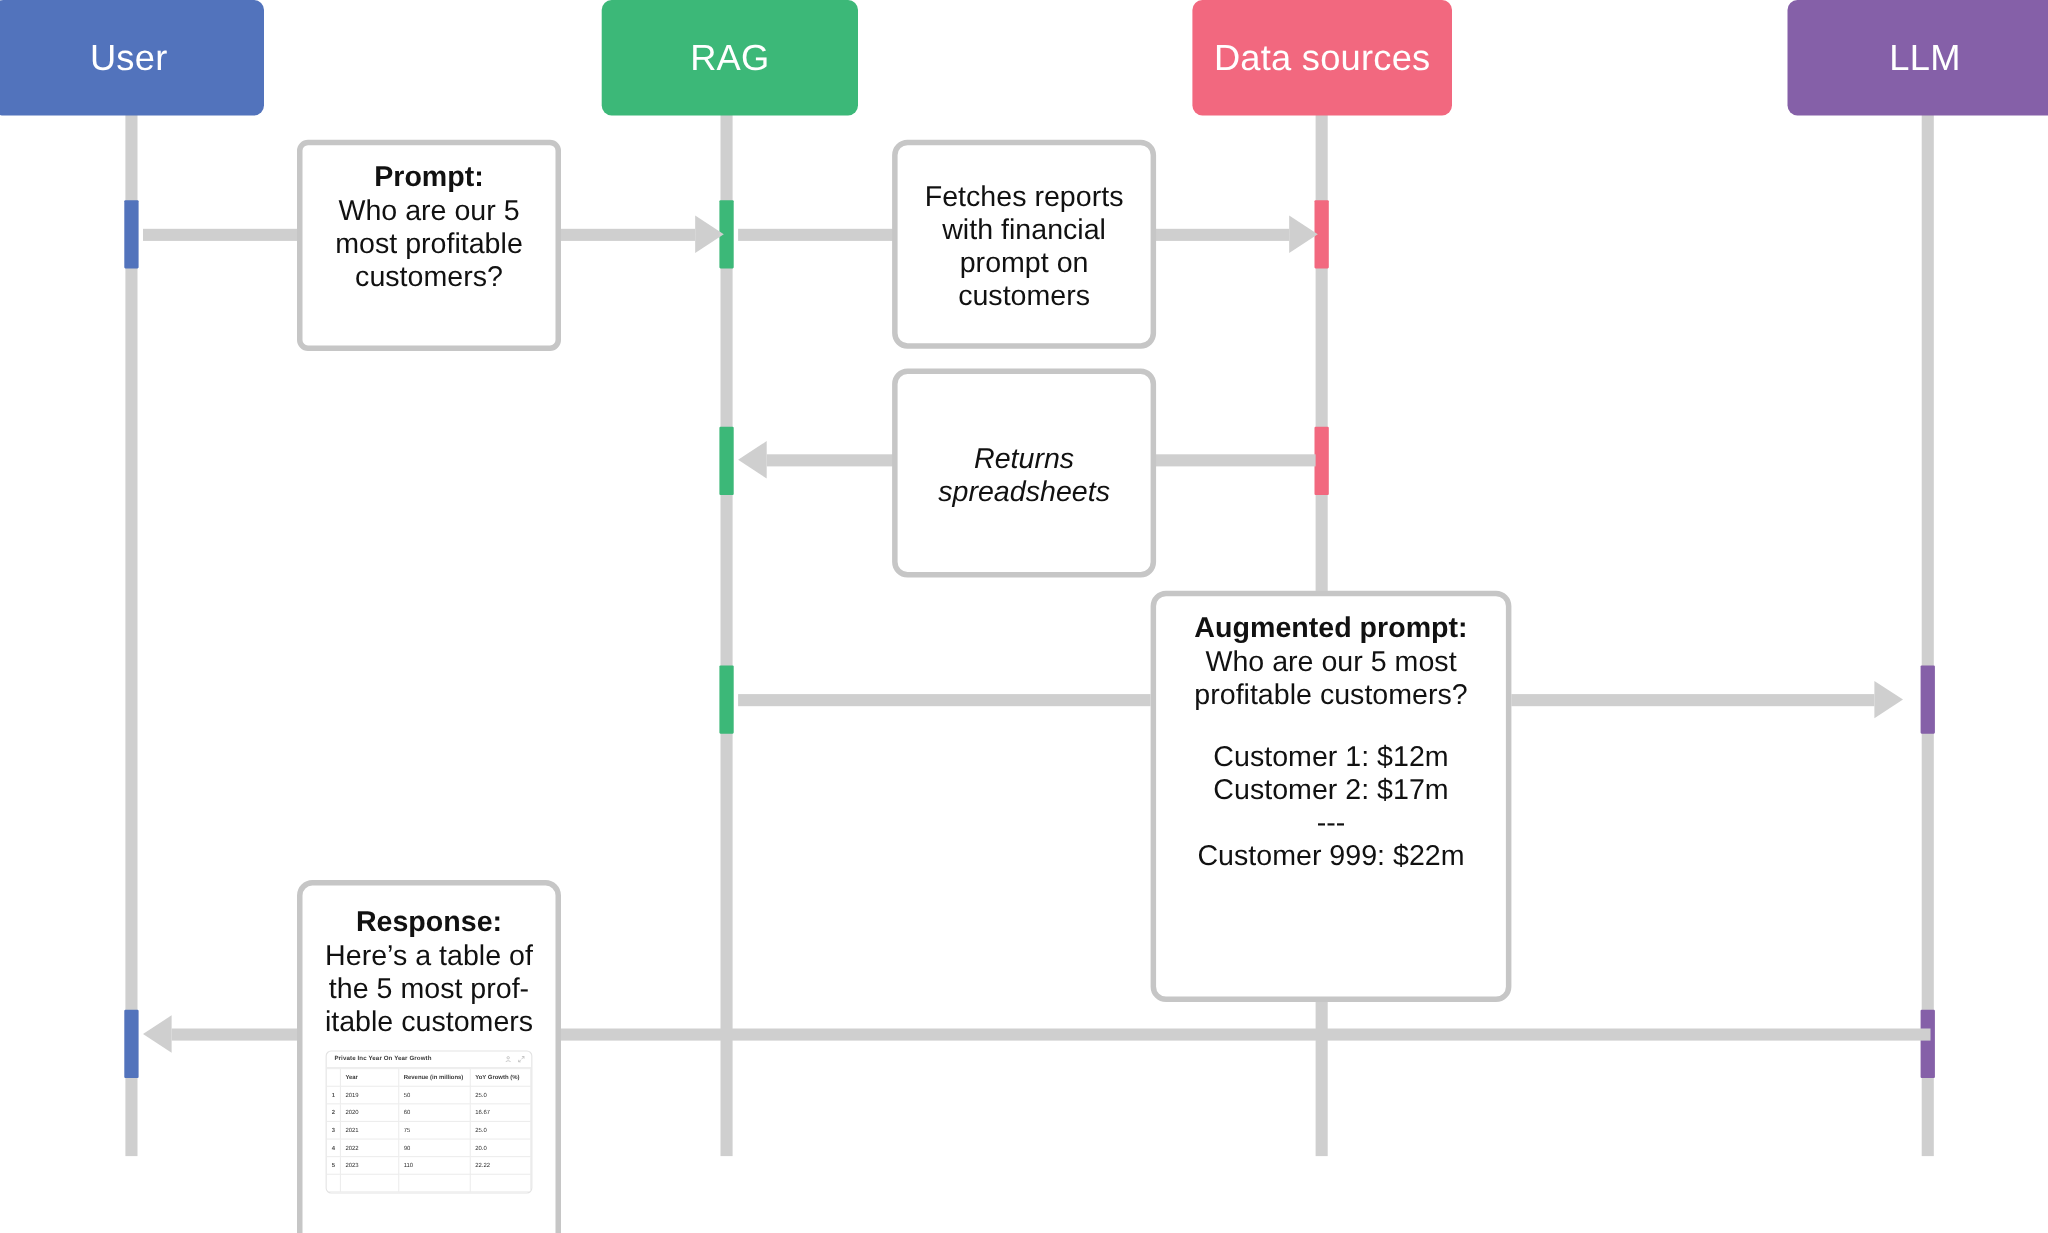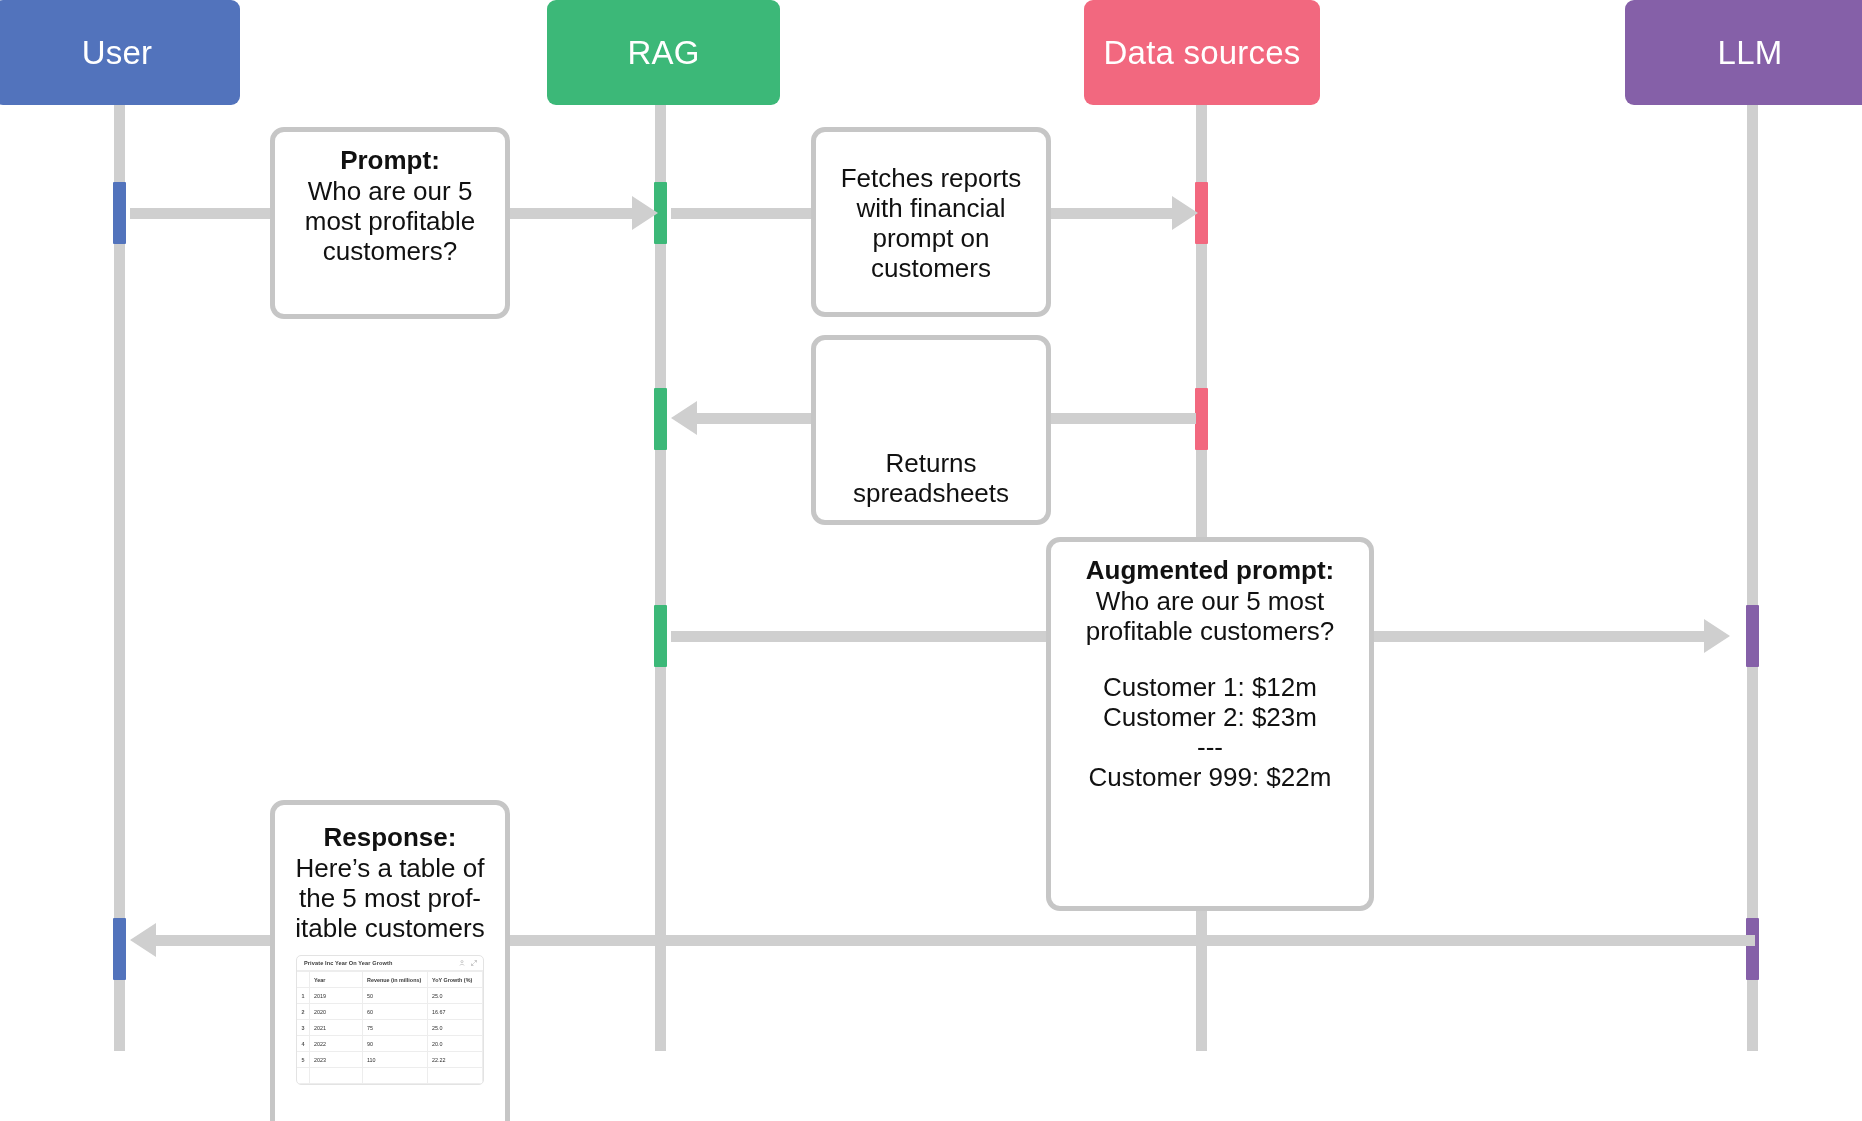--- a/index.html
+++ b/index.html
@@ -85,51 +85,51 @@
     <span>Data sources</span>
   </div>
   <div class="participant" style="left:1625px;width:250px;background:#8560a8;">
     <span>LLM</span>
   </div>
 
   <div class="msgline" style="left:130px;top:208px;width:142px;"></div>
   <div class="msgline" style="left:510px;top:208px;width:122px;"></div>
   <div class="arrowhead right" style="left:632px;top:196px;"></div>
 
-  <div class="note" style="left:270px;top:127px;width:240px;height:192px;">
+  <div class="note" style="left:270px;top:127px;width:240px;height:192px;border-radius:10px;">
     <div class="ttl">Prompt:</div>
     <div class="bdy">Who are our 5 most profitable customers?</div>
   </div>
 
   <div class="msgline" style="left:671px;top:208px;width:141px;"></div>
   <div class="msgline" style="left:1050px;top:208px;width:122px;"></div>
   <div class="arrowhead right" style="left:1172px;top:196px;"></div>
 
   <div class="note" style="left:811px;top:127px;width:240px;height:190px;justify-content:center;">
     <div class="bdy">Fetches reports with financial prompt on customers</div>
   </div>
 
   <div class="msgline" style="left:697px;top:413px;width:115px;"></div>
   <div class="msgline" style="left:1050px;top:413px;width:146px;"></div>
   <div class="arrowhead left" style="left:671px;top:401px;"></div>
 
-  <div class="note" style="left:811px;top:335px;width:240px;height:190px;justify-content:flex-end;">
+  <div class="note" style="left:811px;top:335px;width:240px;height:190px;justify-content:center;font-style:italic;">
     <div class="bdy">Returns spreadsheets</div>
   </div>
 
   <div class="msgline" style="left:671px;top:631px;width:375px;"></div>
   <div class="msgline" style="left:1374px;top:631px;width:330px;"></div>
   <div class="arrowhead right" style="left:1704px;top:619px;"></div>
 
   <div class="note" style="left:1046px;top:537px;width:328px;height:374px;">
     <div class="ttl">Augmented prompt:</div>
     <div class="bdy">Who are our 5 most profitable customers?</div>
     <div class="gap"></div>
     <div class="bdy">Customer 1: $12m</div>
-    <div class="bdy">Customer 2: $23m</div>
+    <div class="bdy">Customer 2: $17m</div>
     <div class="bdy">---</div>
     <div class="bdy">Customer 999: $22m</div>
   </div>
 
   <div class="msgline" style="left:156px;top:935px;width:116px;"></div>
   <div class="msgline" style="left:510px;top:935px;width:1245px;"></div>
   <div class="arrowhead left" style="left:130px;top:923px;"></div>
 
   <div class="note" style="left:270px;top:765px;width:240px;height:356px;padding-top:18px;margin-top:35px;">
     <div class="ttl">Response:</div>

